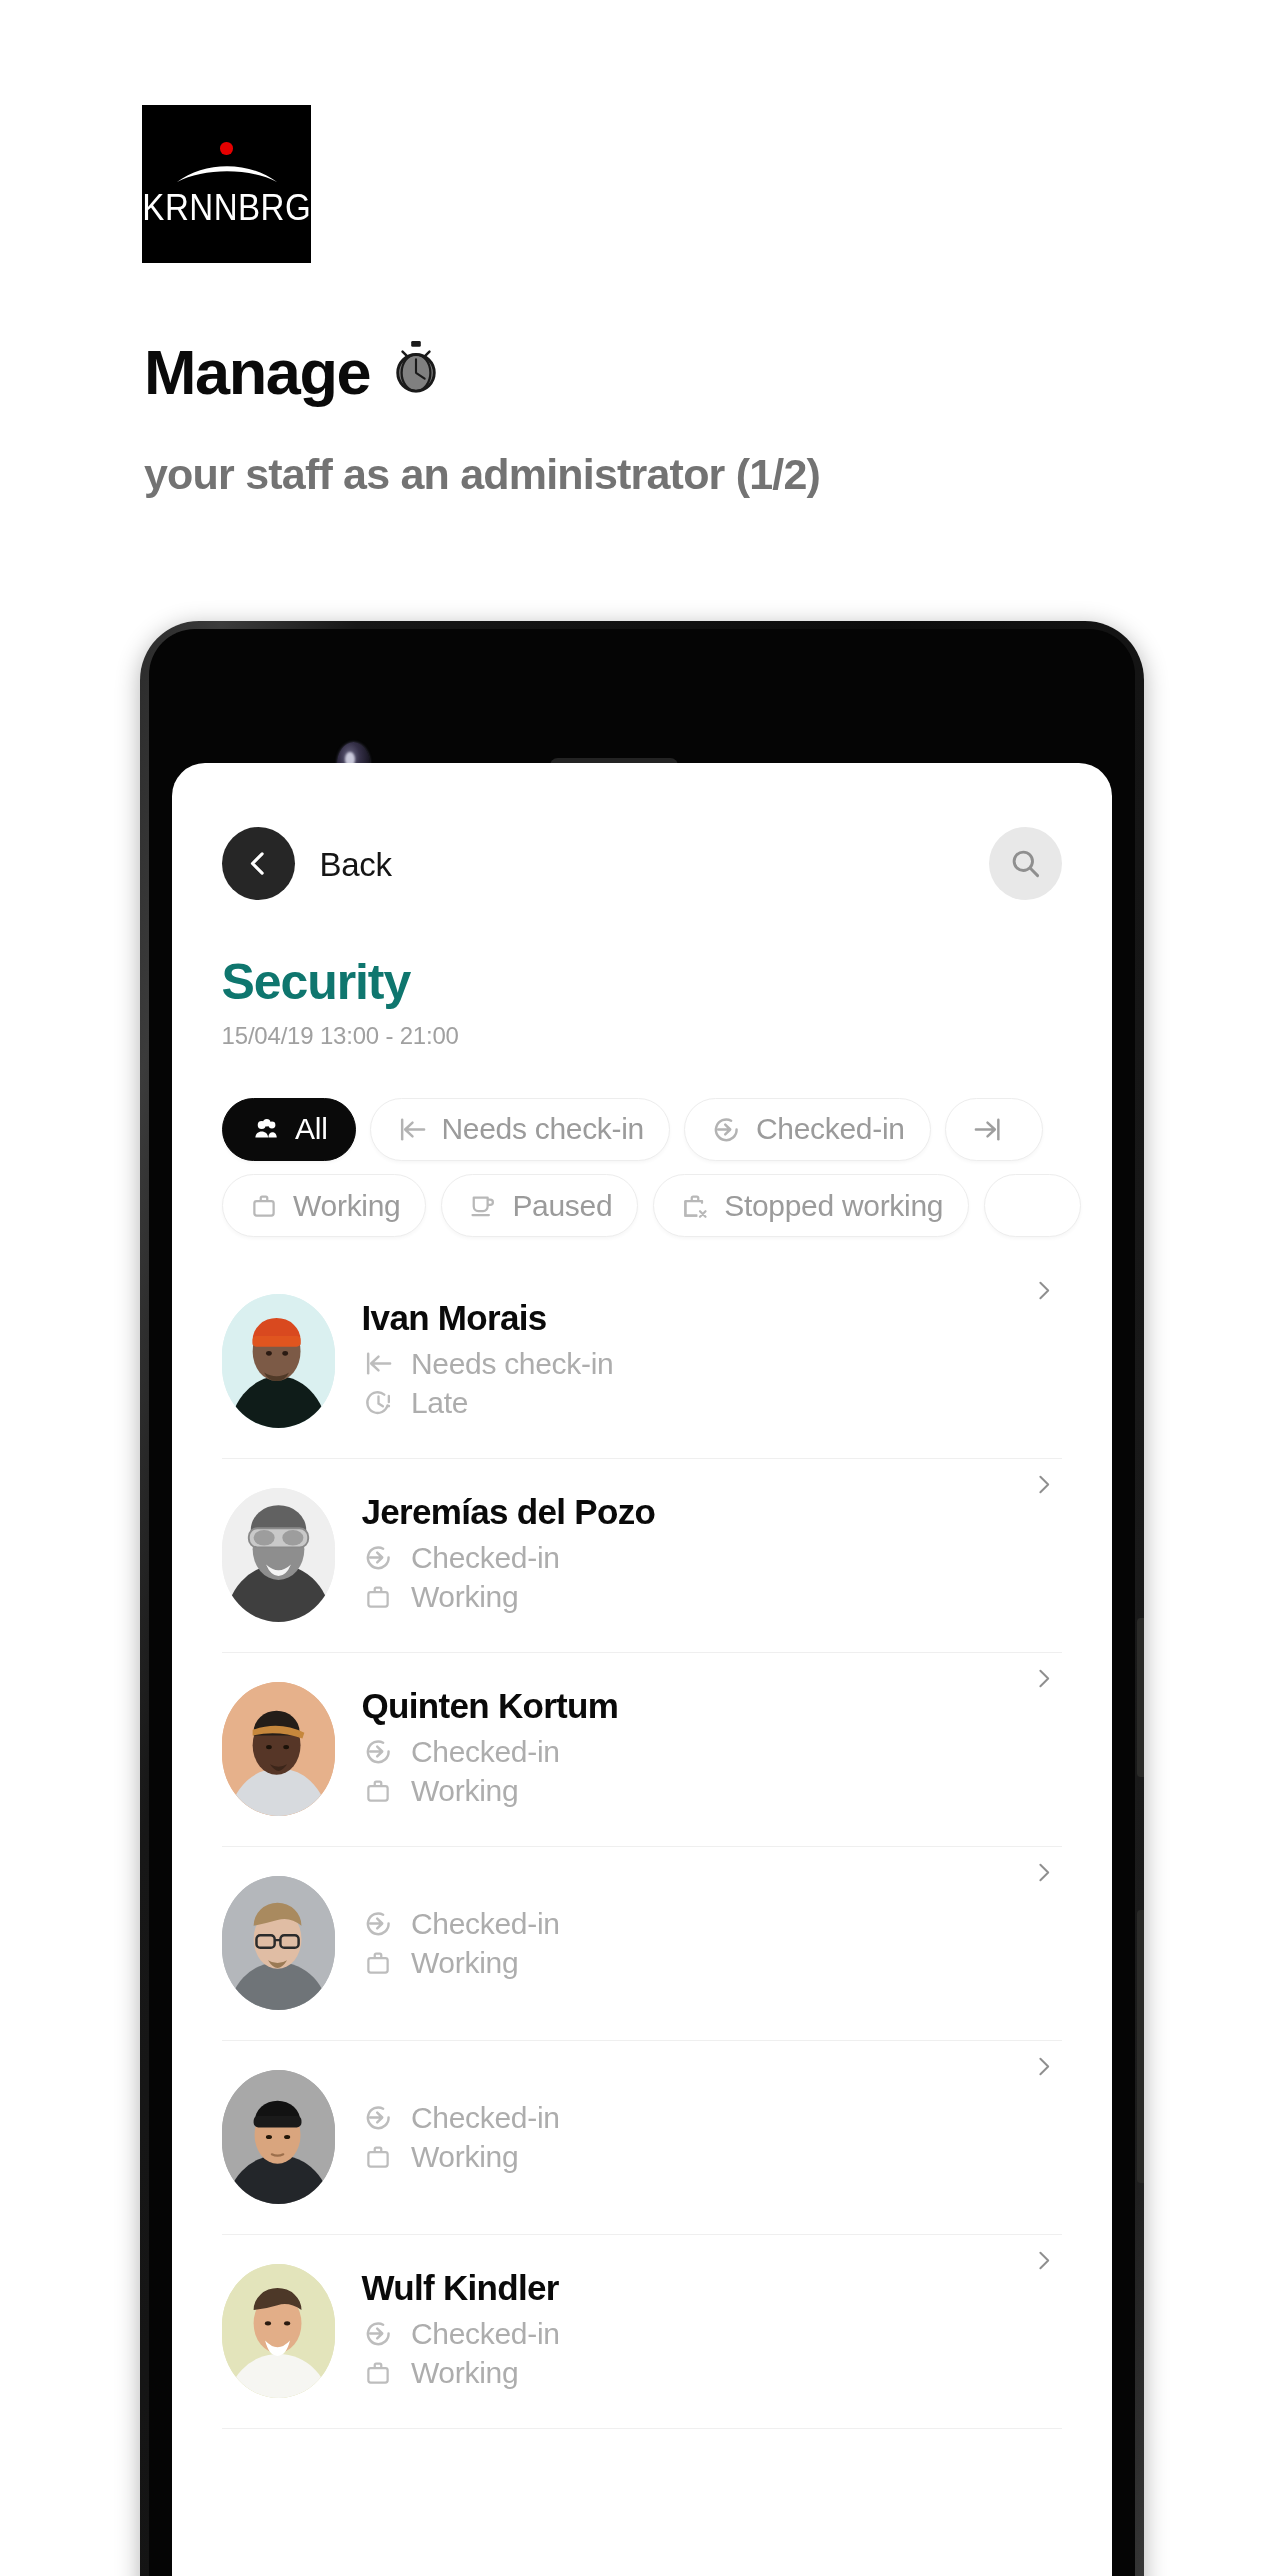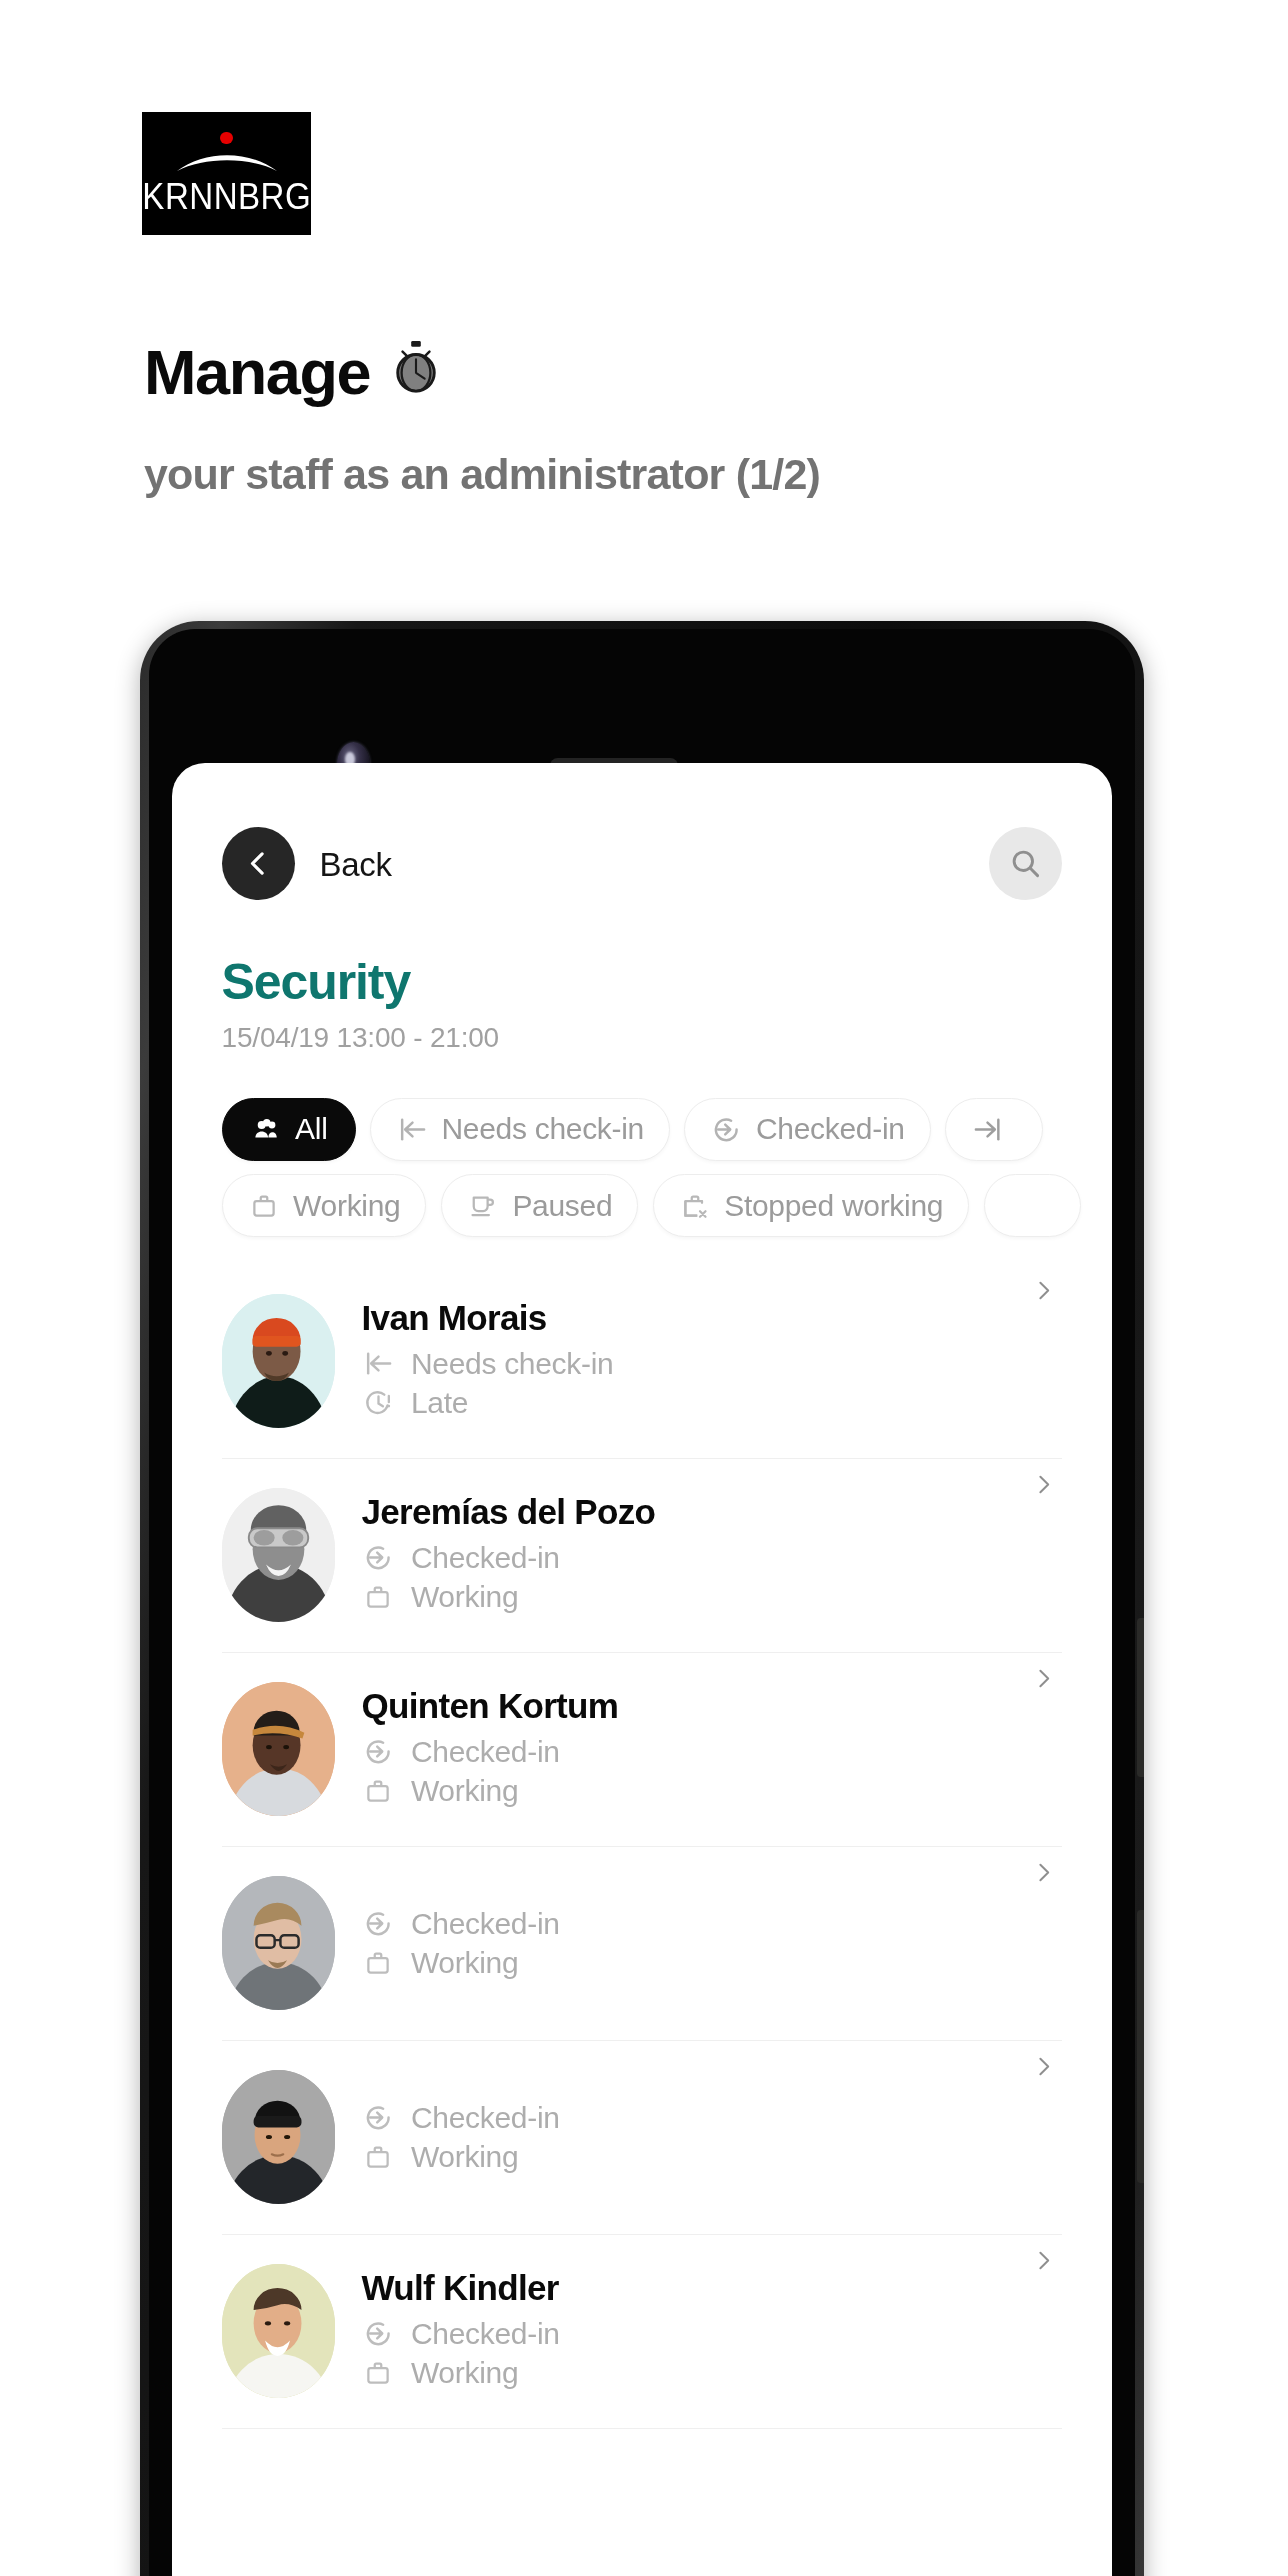--- a/index.html
+++ b/index.html
@@ -3,21 +3,21 @@
 <meta charset="utf-8">
 <style>
   html,body{margin:0;padding:0;}
   body{
     width:1288px;height:2576px;background:#ffffff;
     font-family:"Liberation Sans", sans-serif;
     overflow:hidden;position:relative;
   }
   
   .logo-box{
-    position:absolute;left:142px;top:112px;width:169px;height:123px;
+    position:absolute;left:142px;top:105px;width:169px;height:158px;
     background:#000;display:flex;flex-direction:column;align-items:center;justify-content:center;
   }
   .logo-dot{width:12.5px;height:12.5px;border-radius:50%;background:#e60000;margin-bottom:3.8px;}
   .logo-arc{width:104px;height:25px;overflow:hidden;position:relative;margin-bottom:5.8px;}
   .logo-arc svg{position:absolute;left:0;top:0;}
   .logo-word{
     color:#fff;font-family:"Liberation Sans Narrow","Liberation Sans",sans-serif;
     font-size:36px;letter-spacing:0.5px;font-weight:400;line-height:1;
     transform:scaleX(0.92);
   }
@@ -79,21 +79,21 @@
   .search-btn{
     position:absolute;right:0;top:0;width:73px;height:73px;border-radius:50%;
     background:#e8e8e8;display:flex;align-items:center;justify-content:center;
   }
 
   .title{
     position:absolute;left:50px;top:194px;font-size:50px;font-weight:700;
     color:#0f766e;letter-spacing:-1.1px;line-height:1;
   }
   .subtitle{
-    position:absolute;left:50px;top:261px;font-size:28px;color:#a0a0a0;
+    position:absolute;left:50px;top:261px;font-size:24px;color:#a0a0a0;
     font-weight:400;letter-spacing:-0.2px;line-height:1;
   }
 
   .chips{position:absolute;left:50px;top:335px;right:-86px;}
   .chip-row{display:flex;gap:14.4px;margin-bottom:13.4px;}
   .chip{
     display:flex;align-items:center;gap:12.5px;flex:0 0 auto;
     height:61px;padding:0 25px;border-radius:33px;
     border:1.5px solid #ededed;background:#fff;color:#9b9b9b;
     font-size:30px;letter-spacing:-0.3px;white-space:nowrap;

